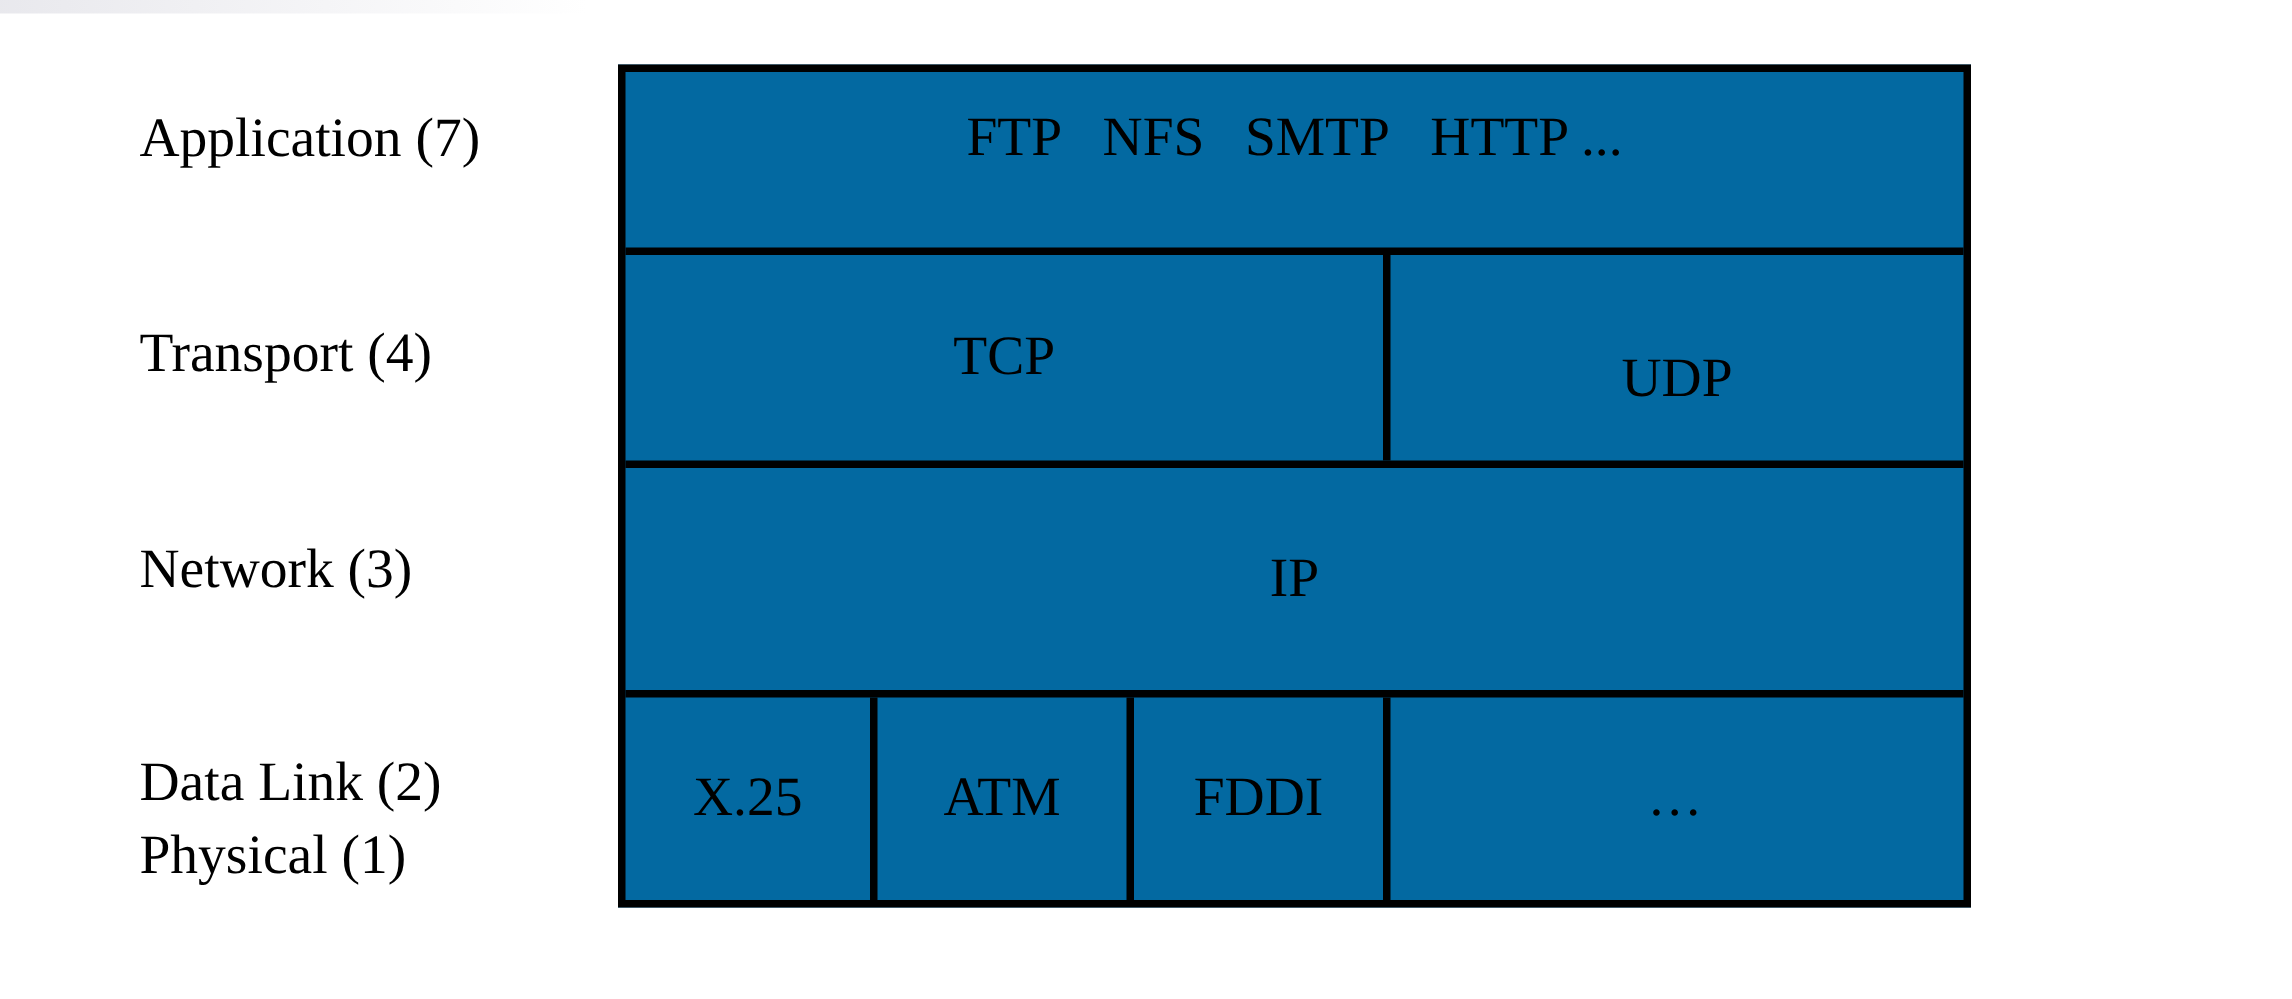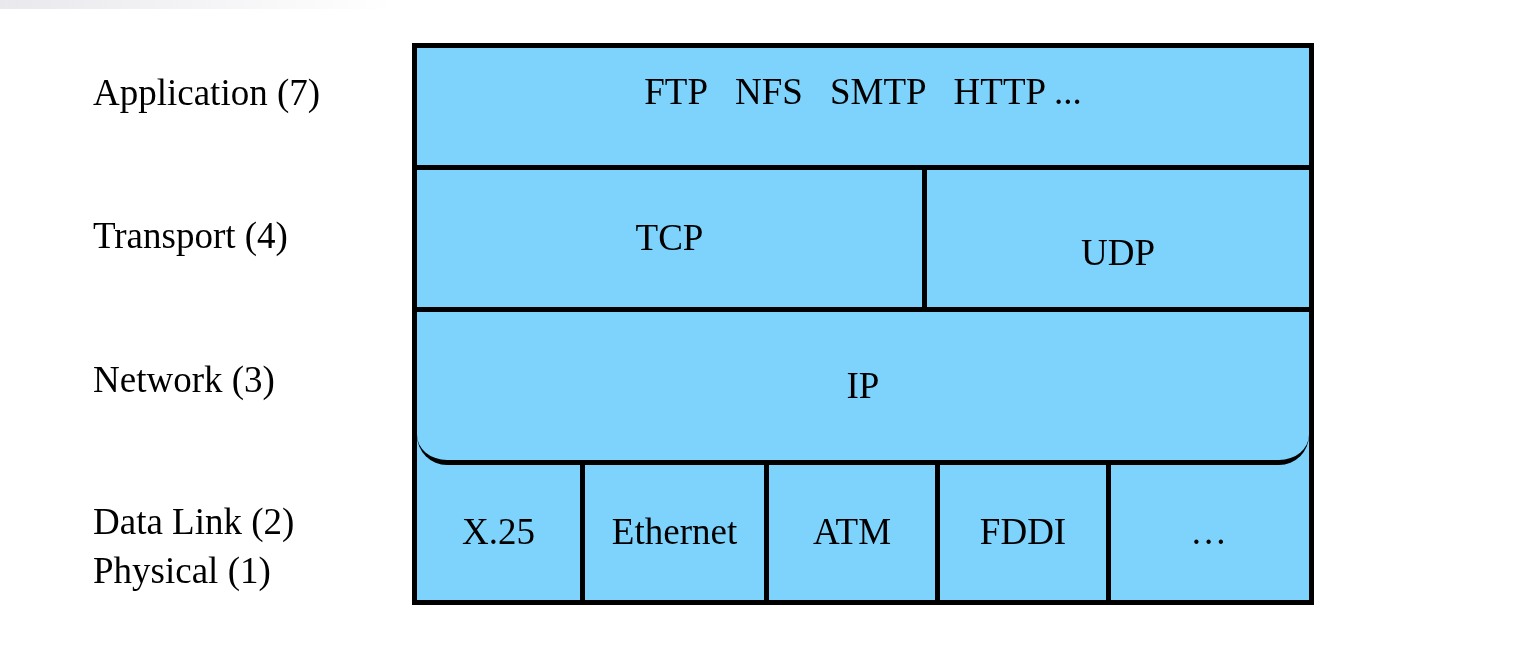--- a/index.html
+++ b/index.html
@@ -41,21 +41,21 @@
   .label-datalink    { top: 497px; line-height: 49px; }
 
   
   .stack-box {
     position: absolute;
     left: 412px;
     top: 43px;
     width: 902px;
     height: 562px;
     border: 5px solid #000000;
-    background: #7dd3fc;
+    background: #0369a1;
     display: flex;
     flex-direction: column;
     font-size: 37px;
   }
 
   .stack-row { display: flex; width: 100%; }
 
   .row-application {
     height: 122px;
     border-bottom: 5px solid #000000;
@@ -69,21 +69,20 @@
     line-height: 44px;
   }
 
   .row-transport {
     height: 142px;
     border-bottom: 5px solid #000000;
   }
   .row-network {
     height: 153px;
     border-bottom: 5px solid #000000;
-    border-radius: 30px;
   }
   .row-link { flex: 1; }
 
   .cell {
     display: flex;
     align-items: center;
     justify-content: center;
     text-align: center;
     line-height: 1.32;
   }
@@ -134,20 +133,19 @@
       <div class="cell cell-bordered cell-tcp">TCP</div>
       <div class="cell cell-udp">UDP</div>
     </div>
 
     <div class="stack-row row-network">
       <div class="cell cell-ip">IP</div>
     </div>
 
     <div class="stack-row row-link">
       <div class="cell cell-bordered cell-x25">X.25</div>
-      <div class="cell cell-bordered cell-ethernet">Ethernet</div>
       <div class="cell cell-bordered cell-atm">ATM</div>
       <div class="cell cell-bordered cell-fddi">FDDI</div>
       <div class="cell cell-more">...</div>
     </div>
 
   </div>
 </div>
 
 </body></html>

